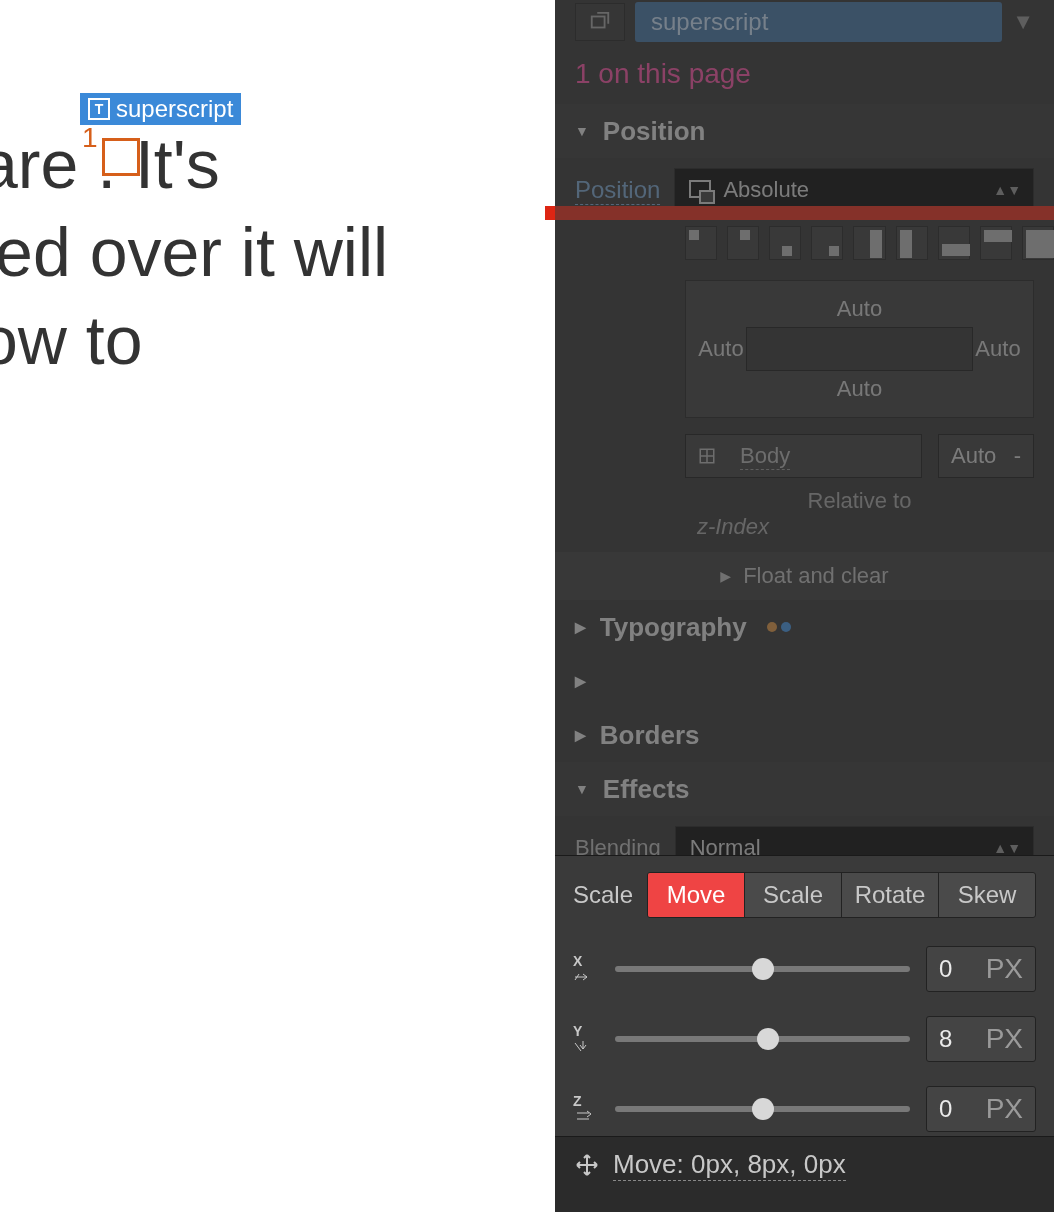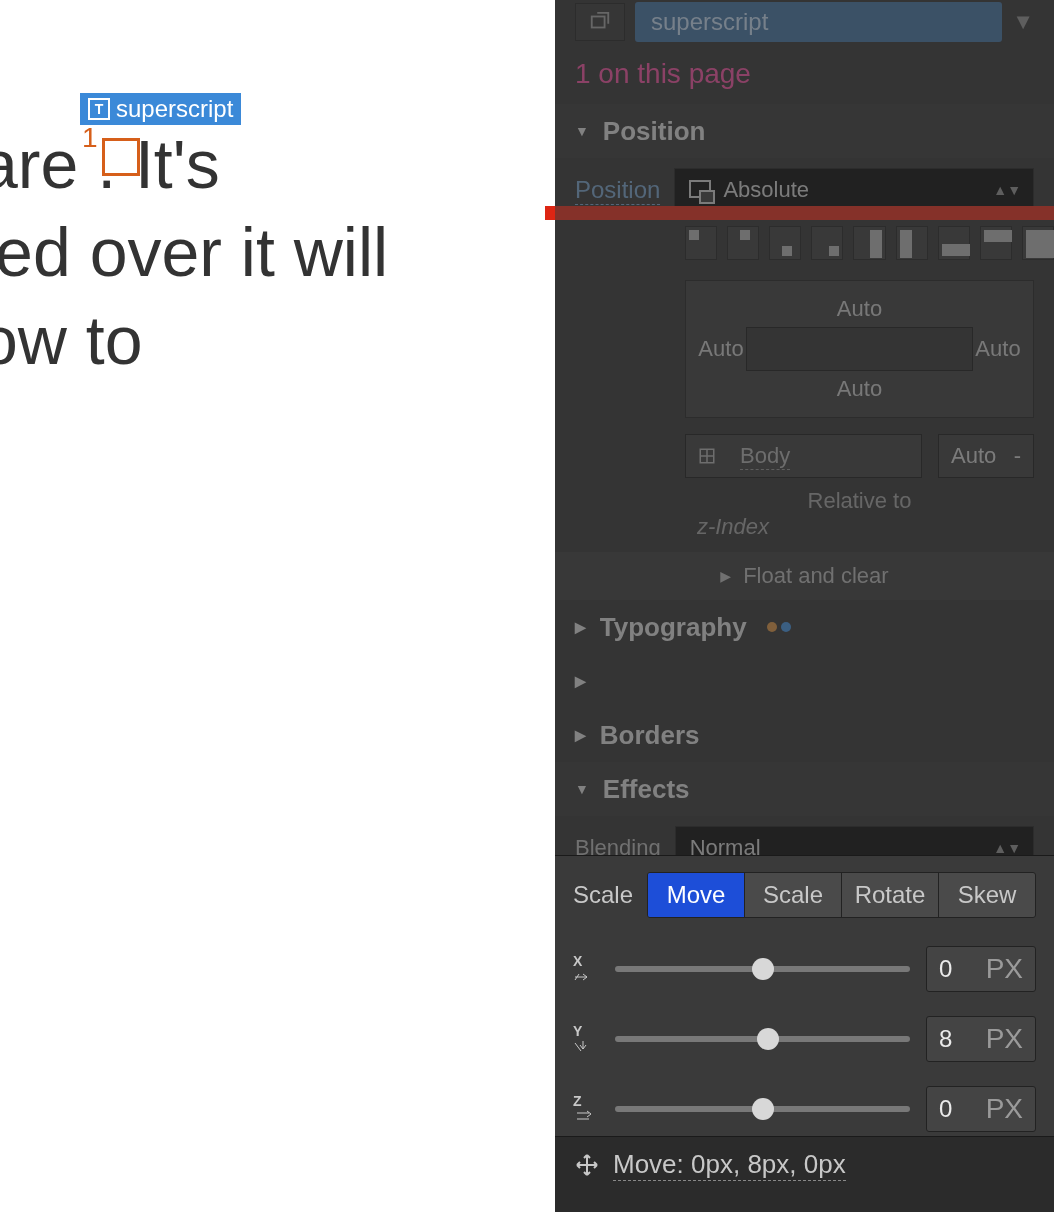--- a/index.html
+++ b/index.html
@@ -245,21 +245,21 @@
     padding:16px 18px;
   }
   .type-row .lab{color:#c8c8c8;font-size:24px;}
   .seg{
     display:flex;flex:1;background:#4a4a4a;border:1px solid #222;border-radius:3px;overflow:hidden;
   }
   .seg button{
     flex:1;height:44px;background:transparent;border:none;color:#c8c8c8;font-size:24px;border-left:1px solid #222;cursor:pointer;
   }
   .seg button:first-child{border-left:none;}
-  .seg button.active{background:#1d4ed8;color:#fff;}
+  .seg button.active{background:#ef4444;color:#fff;}
   .axis-row{
     display:flex;align-items:center;gap:16px;
     padding:12px 18px;
   }
   .axis-ico{
     width:26px;position:relative;color:#c8c8c8;font-size:14px;font-weight:600;
   }
   .slider{
     flex:1;height:6px;background:#787878;border-radius:3px;position:relative;
   }

